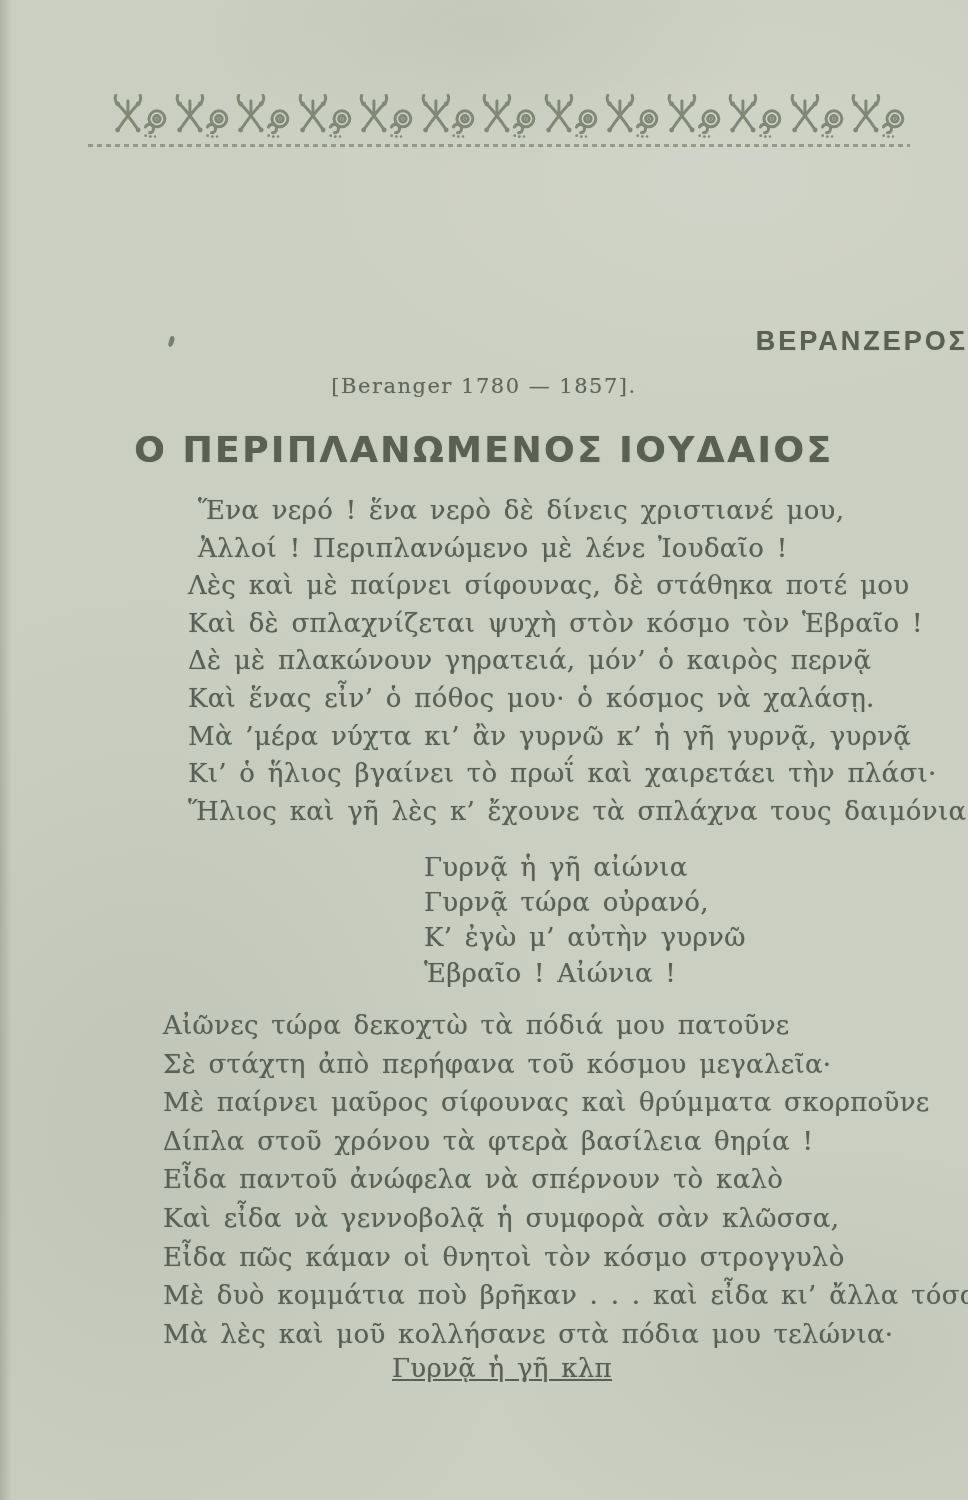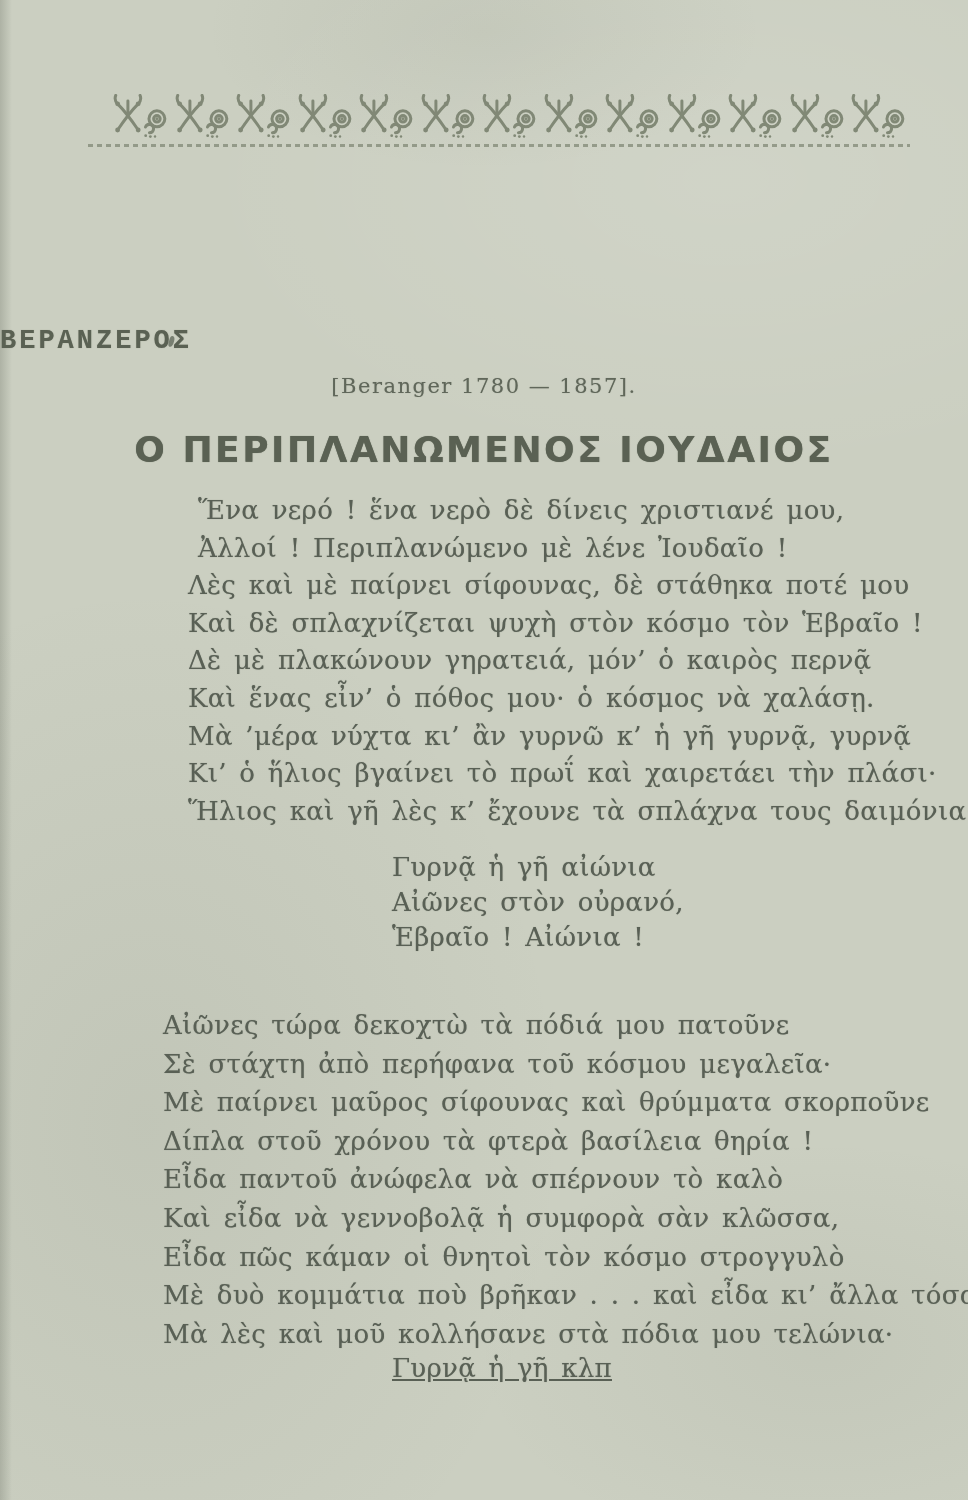--- a/index.html
+++ b/index.html
@@ -25,22 +25,22 @@
     position:absolute; top:144px; left:88px; width:822px; height:3px;
     background:repeating-linear-gradient(90deg,#7b8370 0 5px, rgba(0,0,0,0) 5px 9px);
     opacity:.7;
   }
   .stray{
     position:absolute; top:336px; left:169px; width:5px; height:11px;
     background:#636a5c; border-radius:50% 50% 60% 40%; transform:rotate(14deg);
     opacity:.8;
   }
   .author{
-    position:absolute; top:326px; left:0; width:100%; text-align:left;
-    font-family:Liberation Mono, monospace; font-weight:bold;
+    position:absolute; top:326px; left:0; width:100%; text-align:right;
+    font-family:Liberation Sans, sans-serif; font-weight:bold;
     font-size:27px; letter-spacing:3px; color:#5a6153;
     text-shadow:0 0 1px rgba(90,97,83,.45);
   }
   .dates{
     position:absolute; top:374px; left:0; width:100%; text-align:center;
     font-size:21px; letter-spacing:1.5px; color:#60675a;
     text-shadow:0 0 1px rgba(96,103,90,.4);
   }
   .title{
     position:absolute; top:429px; left:0; width:100%; text-align:center;
@@ -50,21 +50,21 @@
   }
   .line, .refrain-line{
     white-space:nowrap;
     font-size:26px; letter-spacing:.3px; word-spacing:4px;
     text-shadow:0 0 .9px rgba(89,96,85,.55);
   }
   .stanza1{ position:absolute; top:492px; left:188px; }
   .stanza1 .line{ line-height:37.6px; }
   .stanza1 .indent{ margin-left:10px; }
   .refrain{ position:absolute; top:850px; left:392px; }
-  .refrain .refrain-line{ line-height:35.2px; }
+  .refrain .refrain-line{ line-height:35.2px;margin-left:32px; }
   .stanza2{ position:absolute; top:1006px; left:163px; }
   .stanza2 .line{ line-height:38.6px; }
   .closing{ position:absolute; top:1350px; left:392px; line-height:36px;text-decoration:underline; }
 </style>
 </head>
 <body>
 
 <div class="page">
 
   <svg width="0" height="0" style="position:absolute" aria-hidden="true">
@@ -151,21 +151,22 @@
     <div class="line">Καὶ δὲ σπλαχνίζεται ψυχὴ στὸν κόσμο τὸν Ἑβραῖο !</div>
     <div class="line">Δὲ μὲ πλακώνουν γηρατειά, μόν’ ὁ καιρὸς περνᾷ</div>
     <div class="line">Καὶ ἕνας εἶν’ ὁ πόθος μου· ὁ κόσμος νὰ χαλάσῃ.</div>
     <div class="line">Μὰ ’μέρα νύχτα κι’ ἂν γυρνῶ κ’ ἡ γῆ γυρνᾷ, γυρνᾷ</div>
     <div class="line">Κι’ ὁ ἥλιος βγαίνει τὸ πρωΐ καὶ χαιρετάει τὴν πλάσι·</div>
     <div class="line">Ἥλιος καὶ γῆ λὲς κ’ ἔχουνε τὰ σπλάχνα τους δαιμόνια·</div>
   </div>
 
   <div class="refrain">
     <div class="refrain-line">Γυρνᾷ ἡ γῆ αἰώνια</div>
-    <div class="refrain-line">Αἰῶνες στὸν οὐρανό,</div>
+    <div class="refrain-line">Γυρνᾷ τώρα οὐρανό,</div>
+    <div class="refrain-line">Κ’ ἐγὼ μ’ αὐτὴν γυρνῶ</div>
     <div class="refrain-line">Ἑβραῖο ! Αἰώνια !</div>
   </div>
 
   <div class="stanza2">
     <div class="line">Αἰῶνες τώρα δεκοχτὼ τὰ πόδιά μου πατοῦνε</div>
     <div class="line">Σὲ στάχτη ἀπὸ περήφανα τοῦ κόσμου μεγαλεῖα·</div>
     <div class="line">Μὲ παίρνει μαῦρος σίφουνας καὶ θρύμματα σκορποῦνε</div>
     <div class="line">Δίπλα στοῦ χρόνου τὰ φτερὰ βασίλεια θηρία !</div>
     <div class="line">Εἶδα παντοῦ ἀνώφελα νὰ σπέρνουν τὸ καλὸ</div>
     <div class="line">Καὶ εἶδα νὰ γεννοβολᾷ ἡ συμφορὰ σὰν κλῶσσα,</div>

